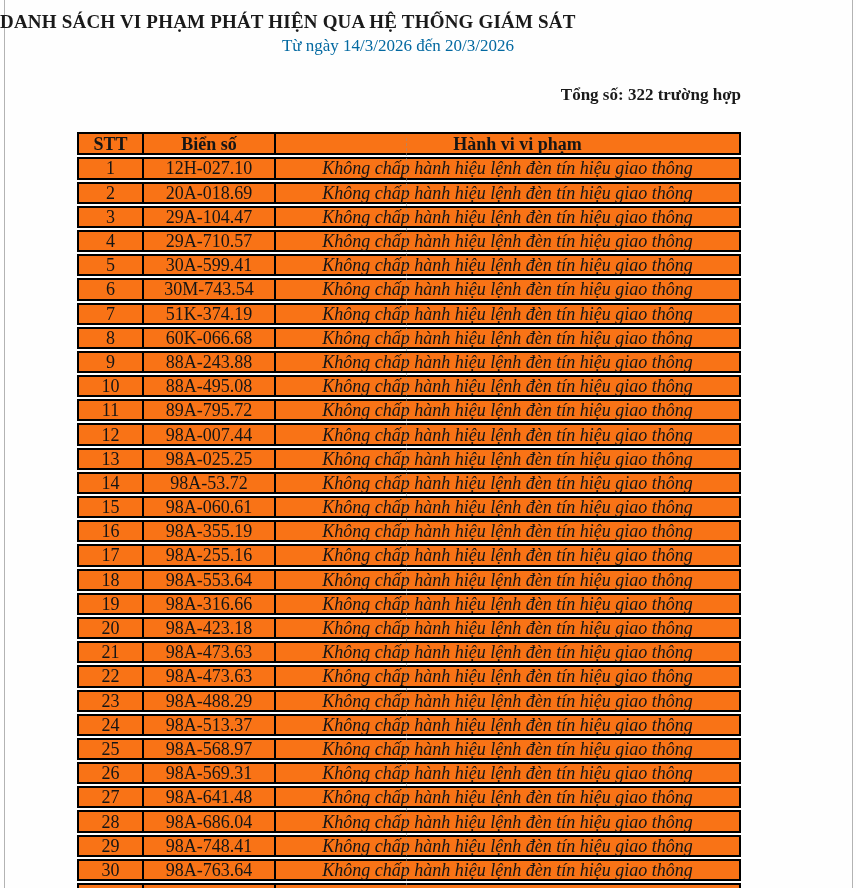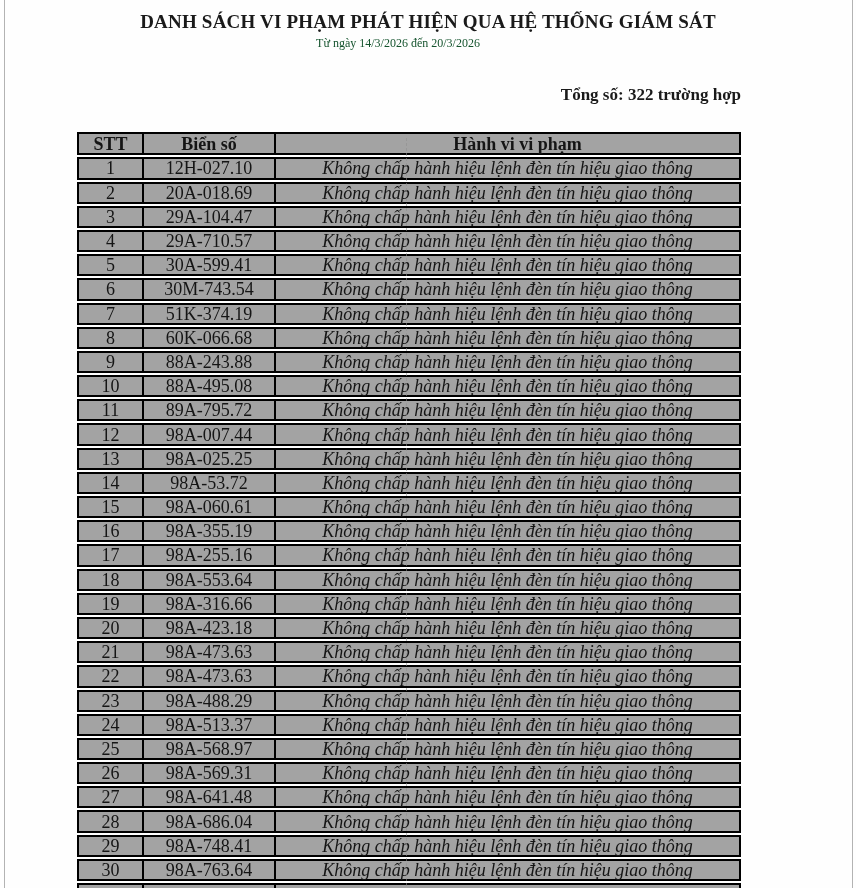--- a/index.html
+++ b/index.html
@@ -11,41 +11,41 @@
     font-family:"Liberation Serif", serif;
     color:#151515;
   }
   .edge-line{
     position:absolute;top:0;bottom:0;width:1px;background:#b3b3b3;
   }
   .edge-left{left:4px;}
   .edge-right{left:852px;}
   .title{
     position:absolute;top:11px;left:0;width:856px;
-    text-align:center;font-size:19px;font-weight:bold;
+    font-size:19px;font-weight:bold;
     letter-spacing:.2px;color:#1a1a1a;
   }
   .subtitle{
     position:absolute;top:36px;left:0;width:796px;
-    text-align:center;font-size:12px;color:#14532d;
+    text-align:center;font-size:17px;color:#0369a1;
   }
   .total{
     position:absolute;top:85px;left:77px;width:664px;
     text-align:right;font-size:17px;font-weight:bold;color:#1a1a1a;
   }
   .vtable{
     position:absolute;left:77px;top:132px;width:664px;
   }
   .trow{
     display:flex;
     box-sizing:border-box;
     height:22.2px;
     border:2px solid #000;
     margin-bottom:2px;
-    background:#a3a3a3;
+    background:#f97316;
   }
   .trow.thead{height:23.4px;font-weight:bold;}
   .c{
     display:flex;align-items:center;justify-content:center;
     box-sizing:border-box;
     font-size:18px;line-height:1;
     white-space:nowrap;
     overflow:visible;
   }
   .c1{width:65px;border-right:2px solid #000;}

